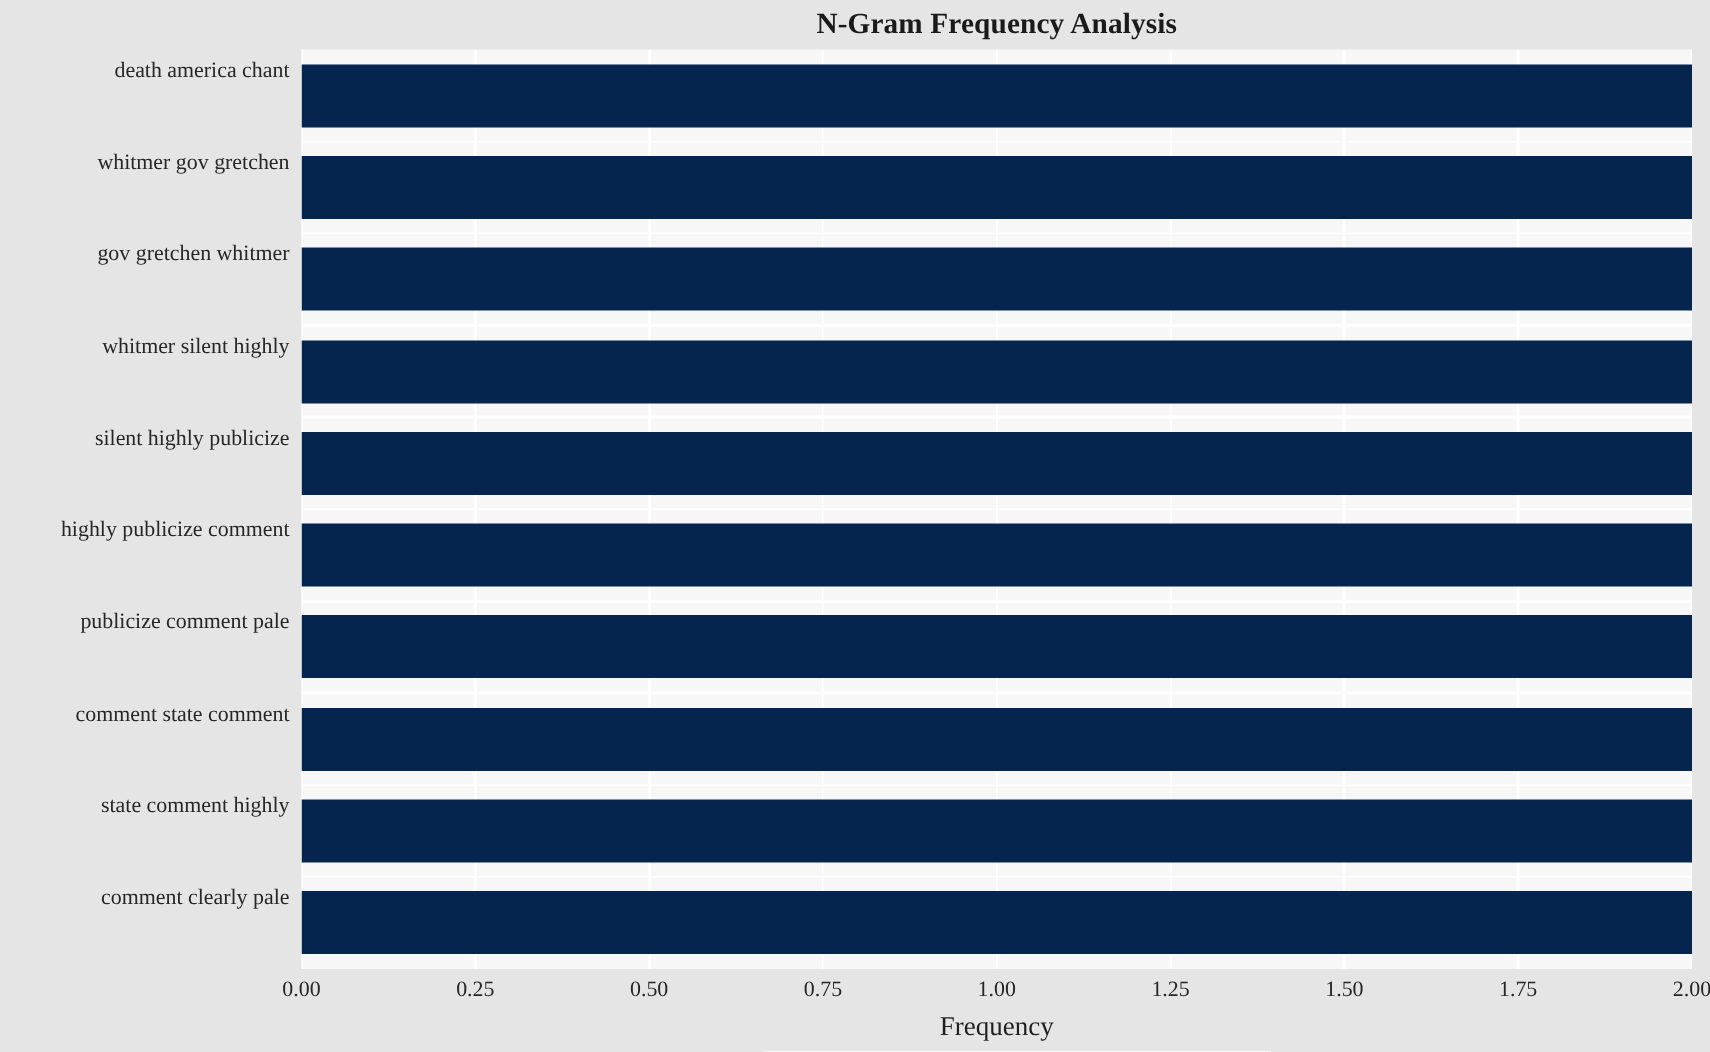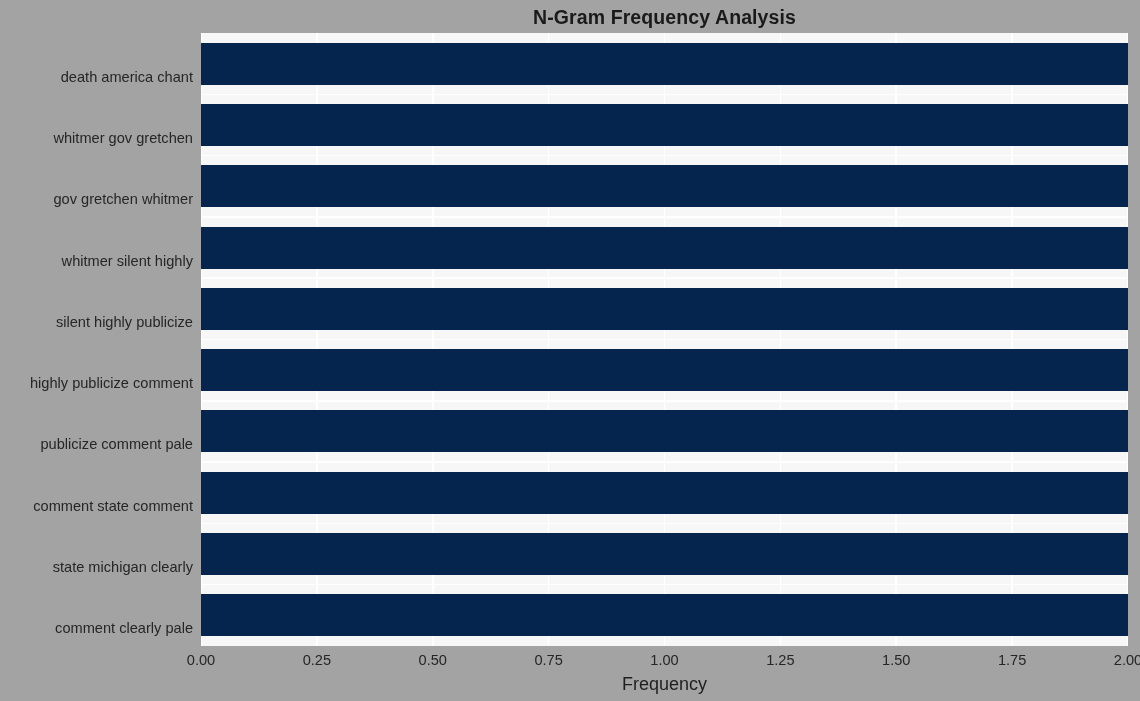--- a/index.html
+++ b/index.html
@@ -14,21 +14,22 @@
     overflow: hidden;
     position: relative;
   }
 
   #figure {
     position: absolute;
     left: 0;
     top: 0;
     width: 1140px;
     height: 701px;
-    background: #a3a3a3;
+    background: #e5e5e5;
+    font-family: Liberation Serif, serif;
   }
 
   
   #chart-title {
     position: absolute;
     left: 201px;
     top: 6px;
     width: 927px;
     text-align: center;
     font-size: 19.5px;
@@ -67,21 +68,21 @@
   .bar {
     position: absolute;
     left: 0;
     background: #05254f;
   }
 
   
   #ycat-labels {
     position: absolute;
     left: 0;
-    top: 46px;
+    top: 17px;
     width: 193px;
     height: 613px;
   }
   .ycat-label {
     position: absolute;
     right: 0;
     width: 193px;
     text-align: right;
     font-size: 14.6px;
     color: #262626;
@@ -163,21 +164,21 @@
 
   <div id="ycat-labels">
       <div class="ycat-label" style="top: 30.65px;">death america chant</div>
       <div class="ycat-label" style="top: 91.95px;">whitmer gov gretchen</div>
       <div class="ycat-label" style="top: 153.25px;">gov gretchen whitmer</div>
       <div class="ycat-label" style="top: 214.55px;">whitmer silent highly</div>
       <div class="ycat-label" style="top: 275.85px;">silent highly publicize</div>
       <div class="ycat-label" style="top: 337.15px;">highly publicize comment</div>
       <div class="ycat-label" style="top: 398.45px;">publicize comment pale</div>
       <div class="ycat-label" style="top: 459.75px;">comment state comment</div>
-      <div class="ycat-label" style="top: 521.05px;">state michigan clearly</div>
+      <div class="ycat-label" style="top: 521.05px;">state comment highly</div>
       <div class="ycat-label" style="top: 582.35px;">comment clearly pale</div>
     </div>
 
   <div id="xtick-labels">
       <div class="xtick-label" style="left: 201px;">0.00</div>
       <div class="xtick-label" style="left: 316.875px;">0.25</div>
       <div class="xtick-label" style="left: 432.75px;">0.50</div>
       <div class="xtick-label" style="left: 548.625px;">0.75</div>
       <div class="xtick-label" style="left: 664.5px;">1.00</div>
       <div class="xtick-label" style="left: 780.375px;">1.25</div>

